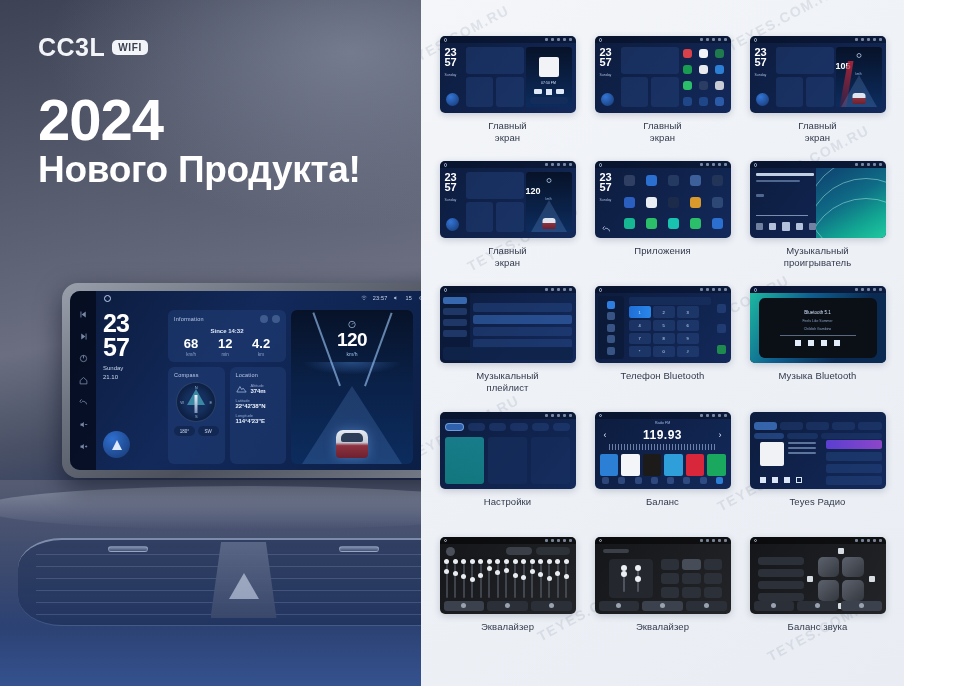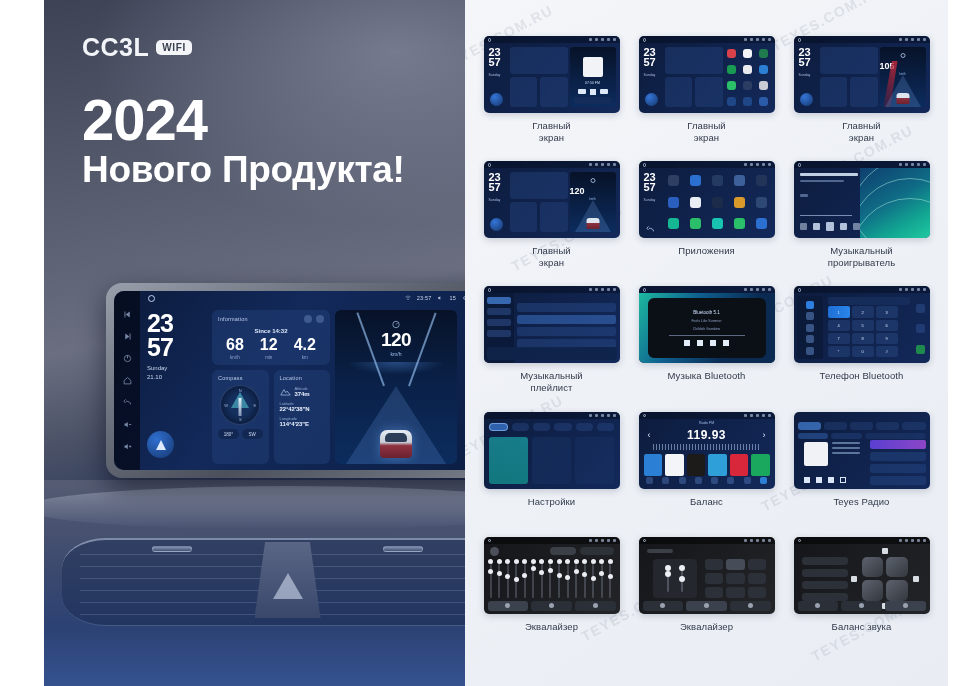--- a/index.html
+++ b/index.html
@@ -7,21 +7,20 @@
     width: 970px; height: 686px;
     font-family: "Liberation Sans", sans-serif;
     background: #ffffff; overflow: hidden;
   }
   .page { position: relative; width: 970px; height: 686px; display: flex; }
 
   
   .hero {
     position: relative; width: 421px; height: 686px; overflow: hidden;
     background: linear-gradient(168deg, #3d4355 0%, #5a5f72 30%, #6a6e80 46%, #4a5166 58%, #2c3a5c 70%, #1d3566 82%, #2a4a80 100%);
-    margin-left: 44px;
   }
   .hero-top-glow {
     position: absolute; left: 0; top: 0; width: 487px; height: 290px;
     background: radial-gradient(ellipse 420px 240px at 72% 18%, rgba(150,156,176,.55), rgba(86,92,112,0) 72%);
   }
   .hero-bot-glow {
     position: absolute; left: -40px; top: 430px; width: 570px; height: 260px;
     background: radial-gradient(ellipse 340px 150px at 50% 55%, rgba(120,160,230,.35), rgba(30,60,120,0) 75%);
   }
 
@@ -93,21 +92,21 @@
   }
 
   .mid-col { width: 118px; display: flex; flex-direction: column; gap: 5px; padding-top: 12px; }
   .card { background: rgba(32,62,118,.55); border-radius: 6px; padding: 5px 6px; }
   .card-head { display: flex; align-items: center; justify-content: space-between; }
   .card-title { color: #b9c9e8; font-size: 5.5px; letter-spacing: .2px; }
   .card-btns { display: flex; gap: 4px; }
   .mini-btn { width: 8px; height: 8px; border-radius: 50%; background: rgba(150,180,230,.3); }
   .since { color: #dfe8fa; font-size: 6px; text-align: center; margin: 5px 0 3px; font-weight: 700; }
   .stats { display: flex; justify-content: space-around; }
-  .stat-v { color: #fff; font-size: 16px; font-weight: 700; line-height: 1; }
+  .stat-v { color: #fff; font-size: 13px; font-weight: 700; line-height: 1; }
   .stat-u { color: #8fa6cd; font-size: 4.5px; margin-top: 2px; }
   .stat { text-align: center; }
   .row2 { display: flex; gap: 5px; flex: 1; }
   .row2 .card { flex: 1; }
   .compass-wrap { display: flex; justify-content: center; margin-top: 4px; }
   .compass {
     width: 40px; height: 40px; border-radius: 50%;
     background: radial-gradient(circle at 50% 50%, #15305e 38%, #0d1f42 70%);
     position: relative; border: 1px solid rgba(120,160,220,.25);
   }
@@ -826,47 +825,20 @@
             <div class="pl-row"></div>
           </div>
           <div class="pl-bot"></div>
         </div>
         <div class="cap">Музыкальный
 плейлист</div>
       </div>
 
       <div class="cell">
         <div class="thumb">
-          <div class="bt-glow"></div>
-          <div class="t-bar" style="background:rgba(4,10,26,.35)">
-              <i></i>
-              <i></i>
-              <i></i>
-              <i></i>
-              <i></i>
-            </div>
-            <div class="t-home"></div>
-          <div class="btmus">
-            <div class="bt-title">Bluetooth 5.1</div>
-            <div class="bt-sub">Feels Like Summer</div>
-            <div class="bt-sub">Childish Gambino</div>
-            <div class="bt-seek"></div>
-            <div class="bt-ctrls">
-              <i></i>
-              <i></i>
-              <i></i>
-              <i></i>
-            </div>
-          </div>
-        </div>
-        <div class="cap">Музыка Bluetooth</div>
-      </div>
-
-      <div class="cell">
-        <div class="thumb">
           <div class="t-bar">
               <i></i>
               <i></i>
               <i></i>
               <i></i>
               <i></i>
             </div>
             <div class="t-home"></div>
           <div class="dial-side">
             <span class="dial-ic on"></span>
@@ -894,20 +866,47 @@
             <span class="dr"></span>
             <span class="dr"></span>
             <span class="dr" style="background:#1f8a4d"></span>
           </div>
         </div>
         <div class="cap">Телефон Bluetooth</div>
       </div>
 
       <div class="cell">
         <div class="thumb">
+          <div class="bt-glow"></div>
+          <div class="t-bar" style="background:rgba(4,10,26,.35)">
+              <i></i>
+              <i></i>
+              <i></i>
+              <i></i>
+              <i></i>
+            </div>
+            <div class="t-home"></div>
+          <div class="btmus">
+            <div class="bt-title">Bluetooth 5.1</div>
+            <div class="bt-sub">Feels Like Summer</div>
+            <div class="bt-sub">Childish Gambino</div>
+            <div class="bt-seek"></div>
+            <div class="bt-ctrls">
+              <i></i>
+              <i></i>
+              <i></i>
+              <i></i>
+            </div>
+          </div>
+        </div>
+        <div class="cap">Музыка Bluetooth</div>
+      </div>
+
+      <div class="cell">
+        <div class="thumb">
           <div class="t-bar">
               <i></i>
               <i></i>
               <i></i>
               <i></i>
               <i></i>
             </div>
           <div class="set-tabs">
             <span class="st act"></span>
             <span class="st"></span>

